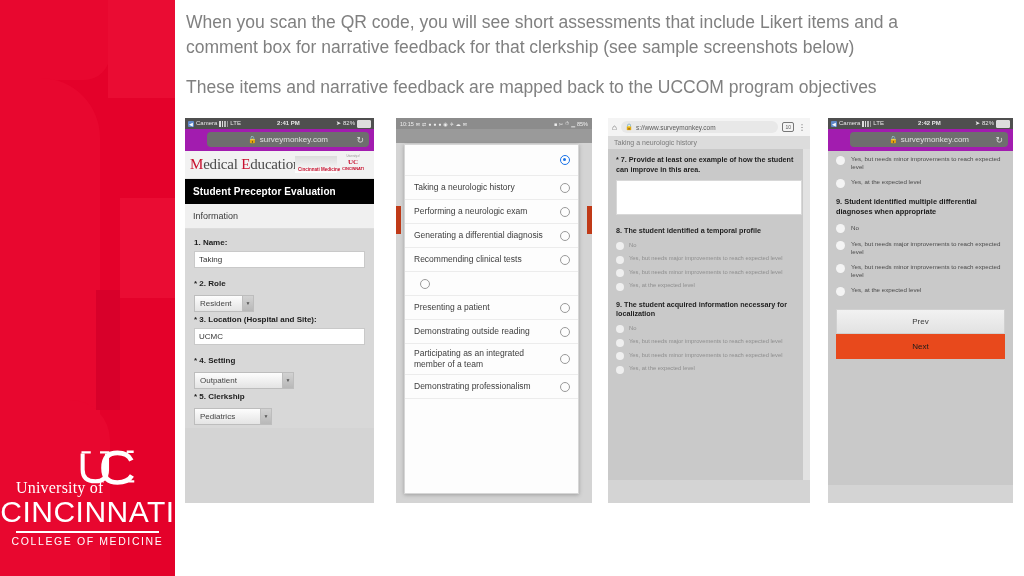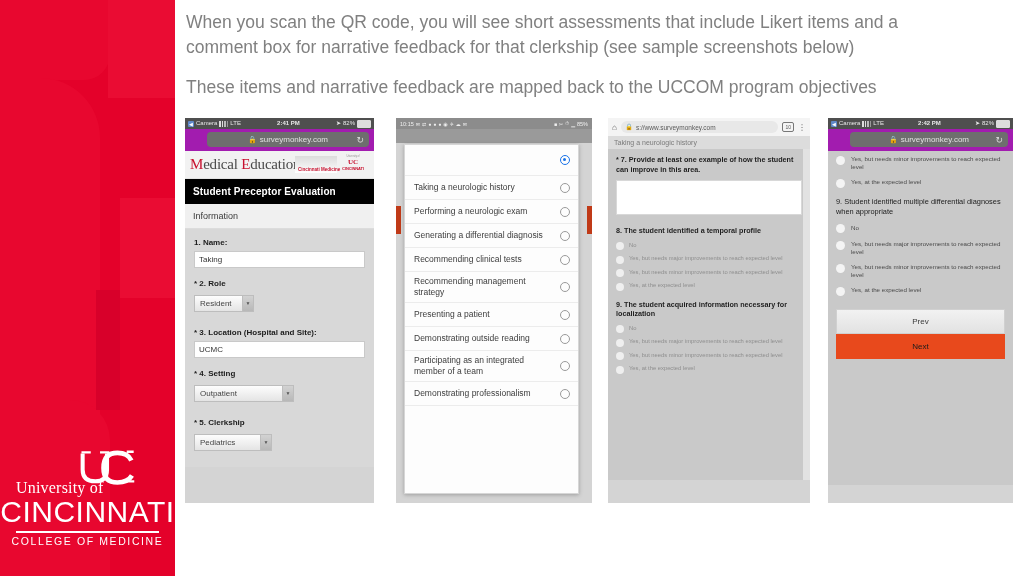--- a/index.html
+++ b/index.html
@@ -131,21 +131,21 @@
   }
   #p1-form{background:#d8d8d8;padding:9px 9px 0 9px;}
   .q-label{font-size:8px;font-weight:bold;color:#1c1c1c;margin-bottom:4px;}
   .q-label .star{color:#1c1c1c;}
   .txt-input{
     background:#fff;border:1px solid #c9c9c9;height:15px;
     font-size:8px;color:#333;padding:0 4px;line-height:15px;
     margin-bottom:11px;
   }
   .sel-input{
-    display:inline-flex;align-items:stretch;margin-bottom:16px;
+    display:inline-flex;align-items:stretch;margin-bottom:3px;
     border:1px solid #bdbdbd;height:15px;
     background:linear-gradient(180deg,#fdfdfd,#e4e4e4);
   }
   .sel-input .sv{font-size:8px;color:#444;padding:0 6px 0 5px;line-height:15px;white-space:nowrap;}
   .sel-input .sarrow{
     width:10px;background:linear-gradient(180deg,#d2d2d2,#b8b8b8);
     border-left:1px solid #bdbdbd;
     font-size:5px;color:#555;text-align:center;line-height:15px;
   }
   .sel-w1{width:58px;} .sel-w1 .sv{flex:1;}
@@ -217,21 +217,21 @@
   .p3-opt-t{font-size:5.8px;color:#8e8e8e;line-height:7.5px;}
   #p3-rightbar{position:absolute;right:0;top:0;width:7px;height:100%;background:#e2e2e2;}
 
   
   #p4-body{background:#c9c9c9;padding:7px 8px 0 8px;height:334px;box-sizing:border-box;}
   .p4-opt{display:flex;align-items:flex-start;gap:6px;margin-bottom:7px;}
   .p4-radio{
     width:9px;height:9px;border-radius:50%;background:#f4f4f4;flex:0 0 auto;margin-top:.5px;
   }
   .p4-opt-t{font-size:6.2px;color:#4a4a4a;line-height:8px;}
-  .p4-q{font-size:7.4px;font-weight:normal;color:#1c1c1c;line-height:10px;margin:9px 0 7px 0;}
+  .p4-q{font-size:7.4px;font-weight:bold;color:#1c1c1c;line-height:10px;margin:9px 0 7px 0;}
   #p4-btns{display:flex;margin-top:13px;flex-direction:column;}
   #p4-prev{
     flex:1;background:linear-gradient(180deg,#f2f2f2,#e2e2e2);border:1px solid #d0d0d0;
     text-align:center;font-size:8px;color:#3a3a3a;padding:7px 0;
   }
   #p4-next{
     flex:1;background:#e8491c;text-align:center;font-size:8px;color:#1c1c1c;
     padding:8px 0;
   }
 </style>
@@ -385,21 +385,20 @@
     </div>
     <div class="opt-row">
       <span>Generating a differential diagnosis</span>
       <span class="radio"></span>
     </div>
     <div class="opt-row">
       <span>Recommending clinical tests</span>
       <span class="radio"></span>
     </div>
     <div class="opt-row">
-      <span>Recommending management strategy</span>
       <span class="radio"></span>
     </div>
     <div class="opt-row">
       <span>Presenting a patient</span>
       <span class="radio"></span>
     </div>
     <div class="opt-row">
       <span>Demonstrating outside reading</span>
       <span class="radio"></span>
     </div>

